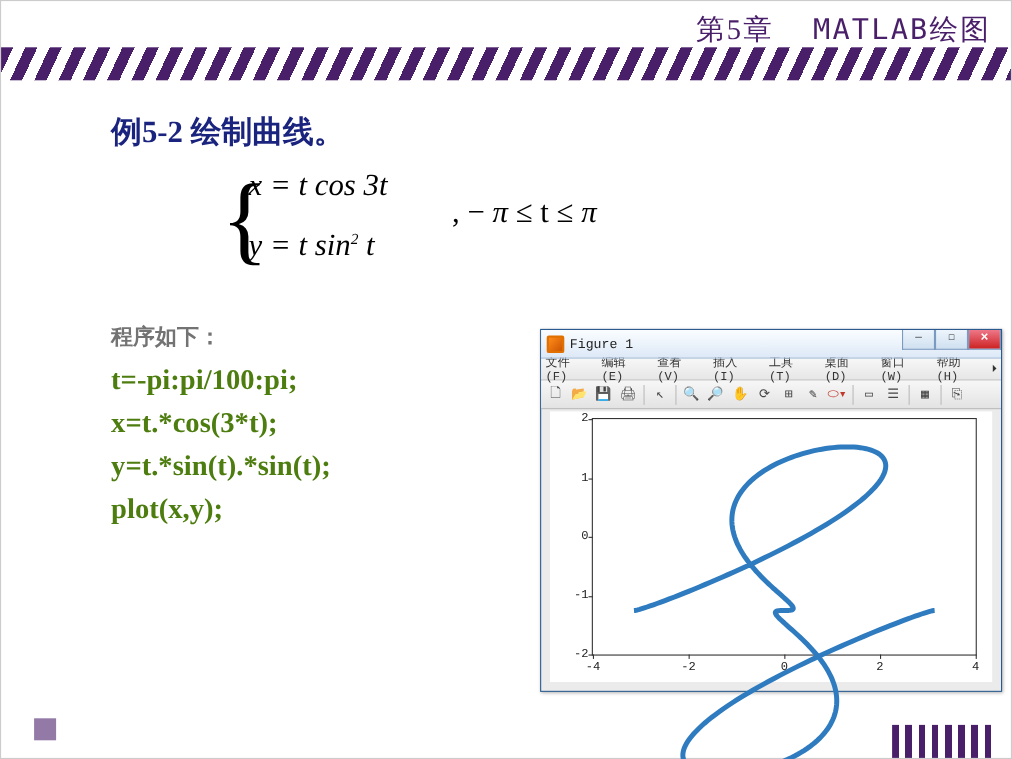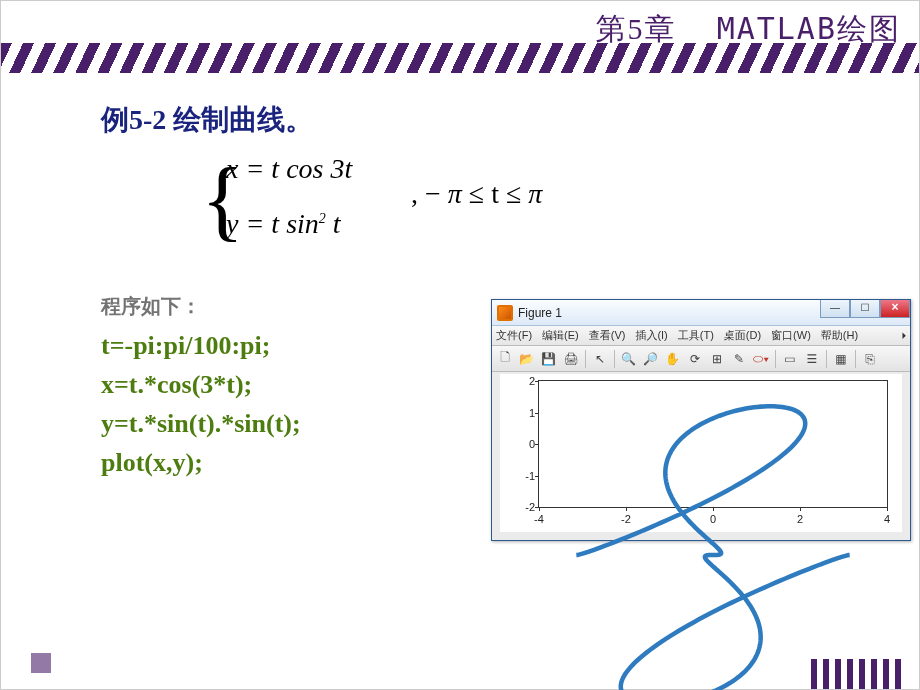--- a/index.html
+++ b/index.html
@@ -1,35 +1,35 @@
 <!DOCTYPE html>
 <html><head>
 <meta charset="utf-8">
 <style>
   * { margin:0; padding:0; box-sizing:border-box; }
   html,body { width:920px; height:690px; font-family:"Microsoft YaHei","SimSun",sans-serif; background:#fff; overflow:hidden; }
   .slide { position:relative; width:920px; height:690px; background:#fff; border:1px solid #ccc; }
   .header { position:absolute; top:0; left:0; right:0; height:70px; }
-  .chapter { position:absolute; top:8px; right:18px; color:#4a1f6a; font-size:30px; font-family:"SimHei","Microsoft YaHei",monospace; letter-spacing:2px; }
+  .chapter { position:absolute; top:8px; right:18px; color:#4a1f6a; font-size:26px; font-family:"SimHei","Microsoft YaHei",monospace; letter-spacing:2px; }
   .chapter .num { font-family:Georgia,serif; }
   .hatch { position:absolute; top:42px; left:0; right:0; height:30px;
     background:repeating-linear-gradient(115deg,#4a1f6a 0,#4a1f6a 10px,#fff 10px,#fff 20px); }
   .content { position:absolute; top:100px; left:100px; right:40px; bottom:40px; }
   .ex-title { color:#1a237e; font-size:28px; font-weight:bold; font-family:"SimSun",serif; margin-bottom:14px; }
   .equation { position:relative; margin-left:120px; height:120px; font-family:"Times New Roman",serif; font-style:italic; font-size:28px; color:#000; }
   .brace { position:absolute; left:-20px; top:-5px; font-size:90px; font-style:normal; font-family:serif; }
   .eq-row1 { position:absolute; top:0; left:5px; }
   .eq-row2 { position:absolute; top:55px; left:5px; }
   .sup { font-size:14px; vertical-align:super; }
   .eq-right { position:absolute; top:25px; left:190px; font-style:normal; }
   .eq-right .it { font-style:italic; }
   .progtitle { color:#737373; font-size:20px; font-weight:bold; margin-top:20px; font-family:"SimSun",serif; }
   .code { color:#4d7c0f; font-size:26px; font-weight:bold; font-family:"Times New Roman",serif; line-height:1.5; margin-top:6px; }
   
-  .figwin { position:absolute; top:298px; left:490px; width:420px; height:242px; border:1px solid #2a5a8f; background:#ebebeb; box-shadow:1px 1px 3px rgba(0,0,0,.3); }
+  .figwin { position:absolute; top:298px; left:490px; width:420px; height:330px; border:1px solid #2a5a8f; background:#ebebeb; box-shadow:1px 1px 3px rgba(0,0,0,.3);font-family:Liberation Mono, monospace; }
   .titlebar { height:26px; background:linear-gradient(#fafdff,#dde9f7); display:flex; align-items:center; border-bottom:1px solid #a9c2dd; position:relative; }
   .matlogo { width:16px; height:16px; margin:0 5px; background:#e07000; border-radius:2px; position:relative; }
   .matlogo::after { content:""; position:absolute; inset:2px; background:linear-gradient(135deg,#ff8c1a,#cc5500); }
   .figtitle { font-size:12px; color:#222; }
   .winbtns { position:absolute; right:0; top:0; height:20px; display:flex; }
   .winbtn { width:30px; height:18px; margin-left:0; border:1px solid #7a9ac0; border-top:none; background:linear-gradient(#eef5fc,#cfe0f0); font-size:10px; text-align:center; line-height:15px; color:#333; }
   .winbtn.close { background:linear-gradient(#e78,#c22); color:#fff; font-weight:bold; font-size:12px; }
   .menubar { height:20px; background:linear-gradient(#f7f7f7,#e6e6e6); border-bottom:1px solid #bbb; display:flex; align-items:center; padding:0 4px; gap:10px; font-size:11px; color:#333; }
   .menubar .chev { margin-left:auto; font-size:10px; }
   .toolbar { height:26px; background:linear-gradient(#f7f7f7,#e3e3e3); border-bottom:1px solid #bbb; display:flex; align-items:center; padding:0 3px; gap:2px; }

